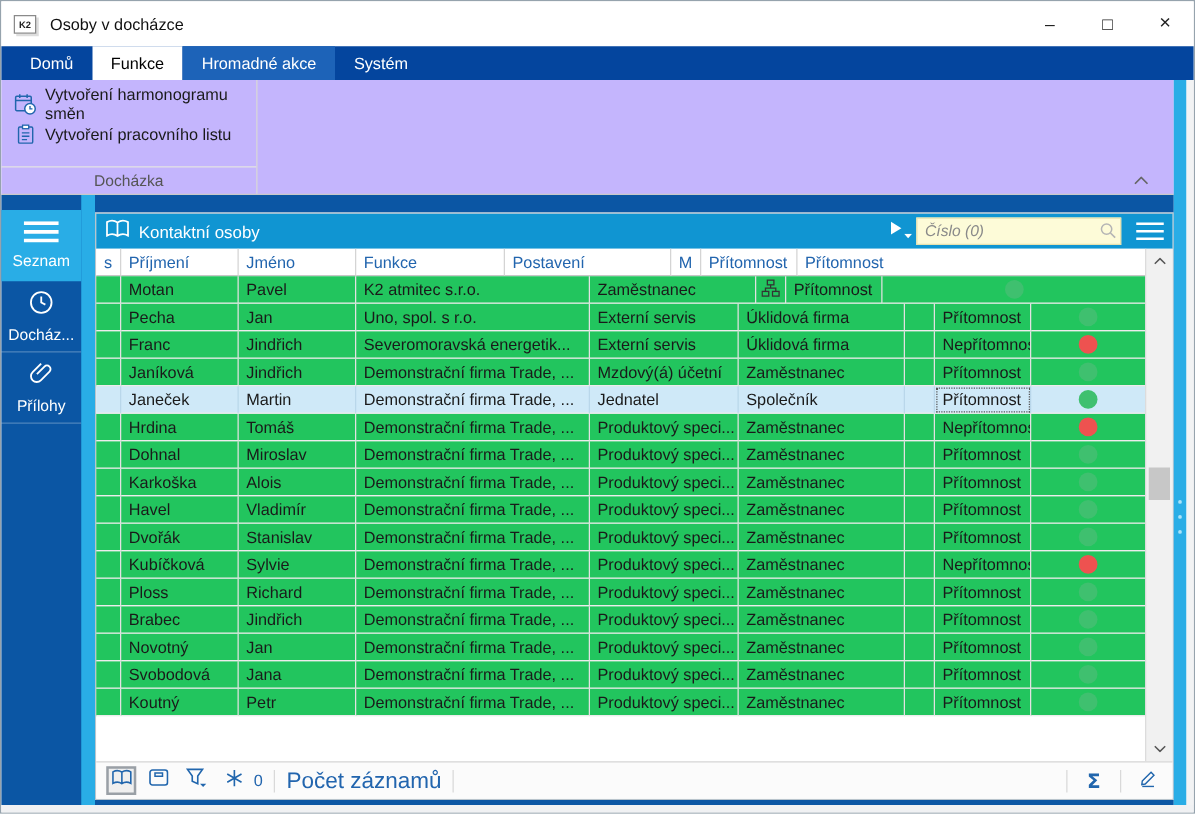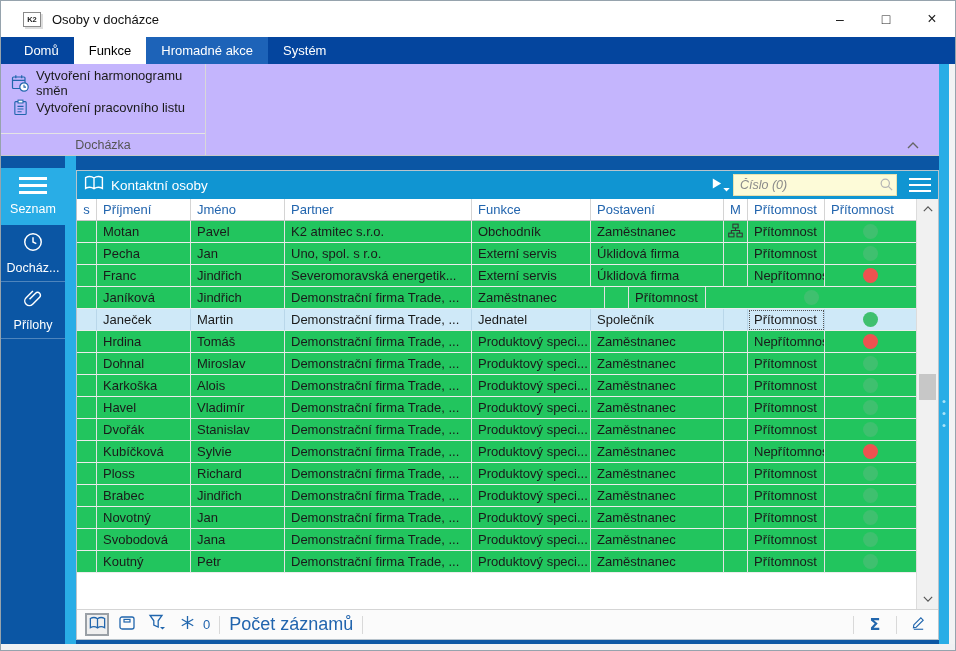--- a/index.html
+++ b/index.html
@@ -6,21 +6,21 @@
     --dark-blue:#0b56a4; --tab-bar:#04459e; --tab-highlight:#1d63b8;
     --cyan:#29ade6; --panel-header:#1095d2; --header-text:#2265ae;
     --selection:#cfe9f8; --green:#3fc06f; --red:#ee5250; --search-bg:#fdfbd8;
     --icon-blue:#2166ad;
   }
   *{box-sizing:border-box;margin:0;padding:0}
   body{font-family:"Liberation Sans",sans-serif;background:#cfd6dd}
   .app{width:956px;height:651px;border:1px solid #96a3ad;background:#fff;display:flex;flex-direction:column;overflow:hidden}
 
   
-  .titlebar{height:36px;background:#fff;display:flex;align-items:center;padding-left:22px;flex:0 0 auto}
+  .titlebar{height:36px;background:#fff;display:flex;align-items:center;padding-left:10px;flex:0 0 auto}
   .k2logo{width:18px;height:15px;border:1px solid #8a8a8a;box-shadow:2px 2px 0 #ddd;font-size:7.5px;font-weight:bold;color:#222;display:flex;align-items:center;justify-content:center;margin-right:11px}
   .wtitle{font-size:13px;color:#111}
   .wbtns{margin-left:auto;display:flex;height:100%}
   .wbtn{width:46px;display:flex;align-items:center;justify-content:center;font-size:14px;color:#222}
   .wbtn.close{font-size:16px}
 
   
   .tabbar{height:27px;background:var(--tab-bar);display:flex;align-items:stretch;padding-left:8px;flex:0 0 auto}
   .tab{padding:0 15px;display:flex;align-items:center;color:#fff;font-size:13px}
   .tab.active{background:#fff;color:#000}
@@ -216,34 +216,32 @@
                   <b></b>
               </div>
             </div>
 
             <div class="card-body">
               <div class="grid">
                 <div class="thead">
                   <div class="th c-s">s</div>
                   <div class="th c-last">Příjmení</div>
                   <div class="th c-first">Jméno</div>
-                  <div class="th c-partner">Partner</div>
                   <div class="th c-role">Funkce</div>
                   <div class="th c-position">Postavení</div>
                   <div class="th c-m">M</div>
                   <div class="th c-pres">Přítomnost</div>
                   <div class="th c-dot" style="justify-content:flex-start">Přítomnost</div>
                 </div>
                 <div class="tbody">
                     <div class="tr">
                       <div class="td c-s"></div>
                       <div class="td c-last">Motan</div>
                       <div class="td c-first">Pavel</div>
                       <div class="td c-partner">K2 atmitec s.r.o.</div>
-                      <div class="td c-role">Obchodník</div>
                       <div class="td c-position">Zaměstnanec</div>
                       <div class="td c-m">
                         <span><svg width="15" height="15" viewBox="0 0 16 16">
                             <rect x="5.2" y="1.2" width="5.6" height="4" fill="none" stroke="#333" stroke-width="1.1"></rect>
                             <rect x="0.8" y="10.8" width="5.6" height="4" fill="none" stroke="#333" stroke-width="1.1"></rect>
                             <rect x="9.6" y="10.8" width="5.6" height="4" fill="none" stroke="#333" stroke-width="1.1"></rect>
                             <path d="M8 5.2 V8 M3.6 10.8 V8 H12.4 V10.8" fill="none" stroke="#333" stroke-width="1.1"></path>
                           </svg></span>
                       </div>
                       <div class="td c-pres">Přítomnost</div>
@@ -275,20 +273,21 @@
                       <div class="td c-pres">Nepřítomnost</div>
                       <div class="td c-dot">
                         <span class="dot red"></span>
                       </div>
                     </div>
                     <div class="tr">
                       <div class="td c-s"></div>
                       <div class="td c-last">Janíková</div>
                       <div class="td c-first">Jindřich</div>
                       <div class="td c-partner">Demonstrační firma Trade, ...</div>
+                      <div class="td c-role">Mzdový(á) účetní</div>
                       <div class="td c-position">Zaměstnanec</div>
                       <div class="td c-m"></div>
                       <div class="td c-pres">Přítomnost</div>
                       <div class="td c-dot">
                         <span class="dot green"></span>
                       </div>
                     </div>
                     <div class="tr selected">
                       <div class="td c-s"></div>
                       <div class="td c-last">Janeček</div>

